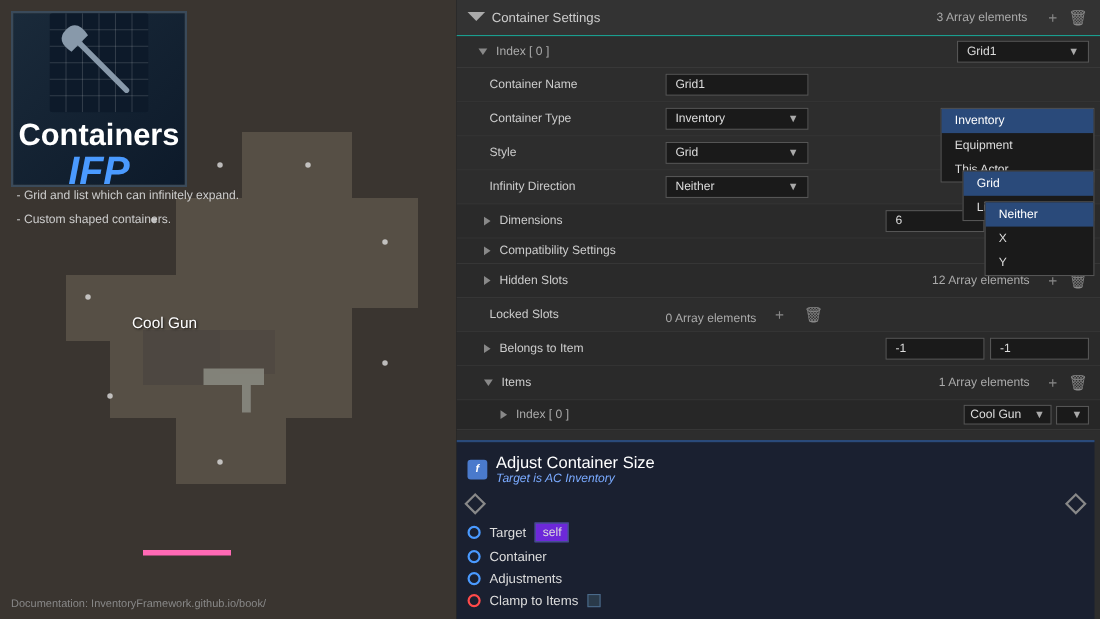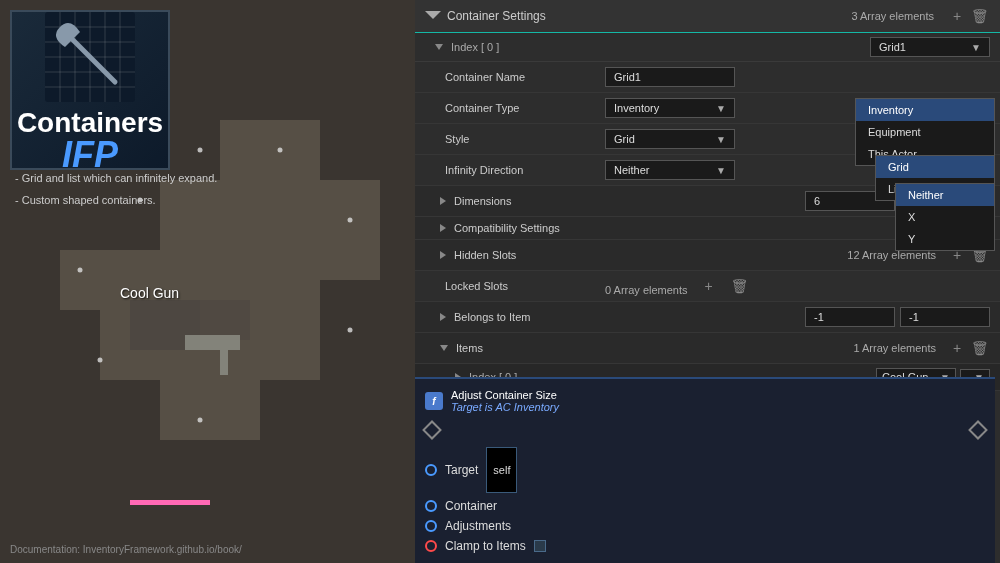--- a/index.html
+++ b/index.html
@@ -342,21 +342,21 @@
       color: #ffffff;
       font-size: 10px;
       font-style: italic;
       font-weight: bold;
       margin-right: 8px;
       flex-shrink: 0;
     }
 
     .bp-title {
       color: #ffffff;
-      font-size: 11px;
+      font-size: 15px;
       font-weight: 500;
     }
 
     .bp-subtitle {
       color: #7aaaff;
       font-size: 11px;
       font-style: italic;
     }
 
     .bp-pins {
@@ -398,24 +398,24 @@
     .bp-circle.red {
       border-color: #ff4a4a;
     }
 
     .bp-prop-label {
       color: #dddddd;
       font-size: 12px;
     }
 
     .bp-prop-value {
-      background: #000000;
+      background: #6d28d9;
       border: 1px solid #3a5a7a;
       color: #dddddd;
-      padding: 16px 6px;
+      padding: 2px 6px;
       font-size: 11px;
     }
 
     .bp-checkbox {
       width: 12px;
       height: 12px;
       background: #2a3a4a;
       border: 1px solid #4a6a8a;
     }
 

